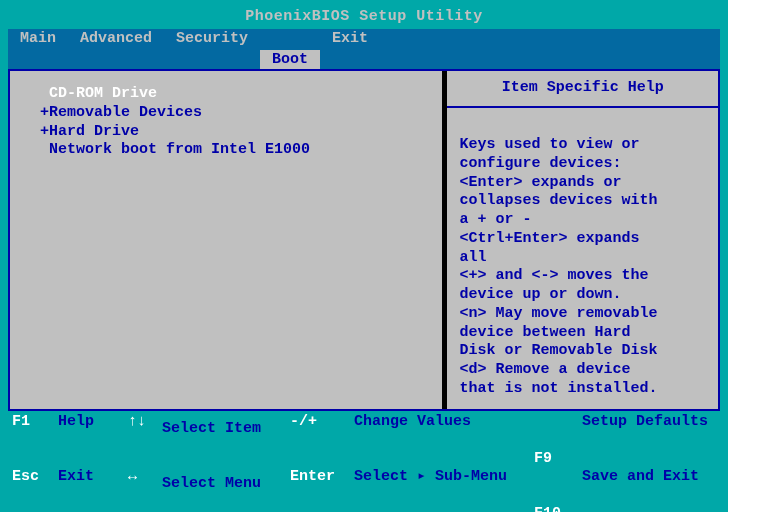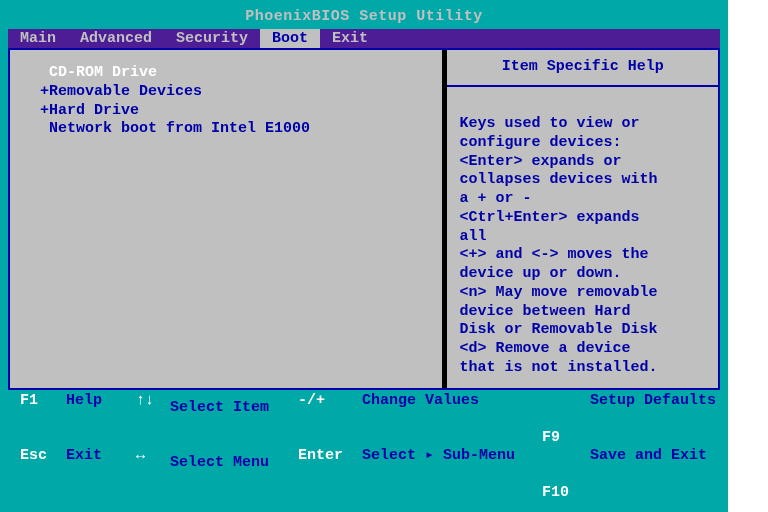--- a/index.html
+++ b/index.html
@@ -19,30 +19,31 @@
     flex-direction: column;
   }
   .title {
     text-align: center;
     color: #c0c0c0;
     padding: 2px 0 4px 0;
     letter-spacing: 0.5px;
   }
   .menubar {
     display: flex;
-    background: #4c1d95;
+    background: #0369a1;
     color: #c0c0c0;
   }
   .menu-item {
     padding: 1px 12px;
     white-space: pre;
   }
   .menu-item.active {
     background: #c0c0c0;
     color: #0000a8;
+    margin-top: 21px;
   }
   .content {
     flex: 1;
     display: flex;
     background: #c0c0c0;
     border: 2px solid #0000a8;
     margin-top: 0;
   }
   .left-pane {
     flex: 1.45;
@@ -74,21 +75,21 @@
   }
   .footer {
     background: #00a8a8;
     color: #0000a8;
     padding: 2px 4px 4px 4px;
     line-height: 1.2;
   }
   .foot-row { display: flex; }
   .fcell { white-space: pre; }
   .fk { color: #ffffff; }
-  .w1 { width: 46px; margin-left: 8px; }
+  .w1 { width: 46px; }
   .w2 { width: 70px; }
   .w3 { width: 34px; }
   .w4 { width: 128px; margin-top: 7px; }
   .w5 { width: 64px; }
   .w6 { width: 180px; }
   .w7 { width: 48px; margin-top: 37px; }
 </style>
 </head>
 <body>
 

